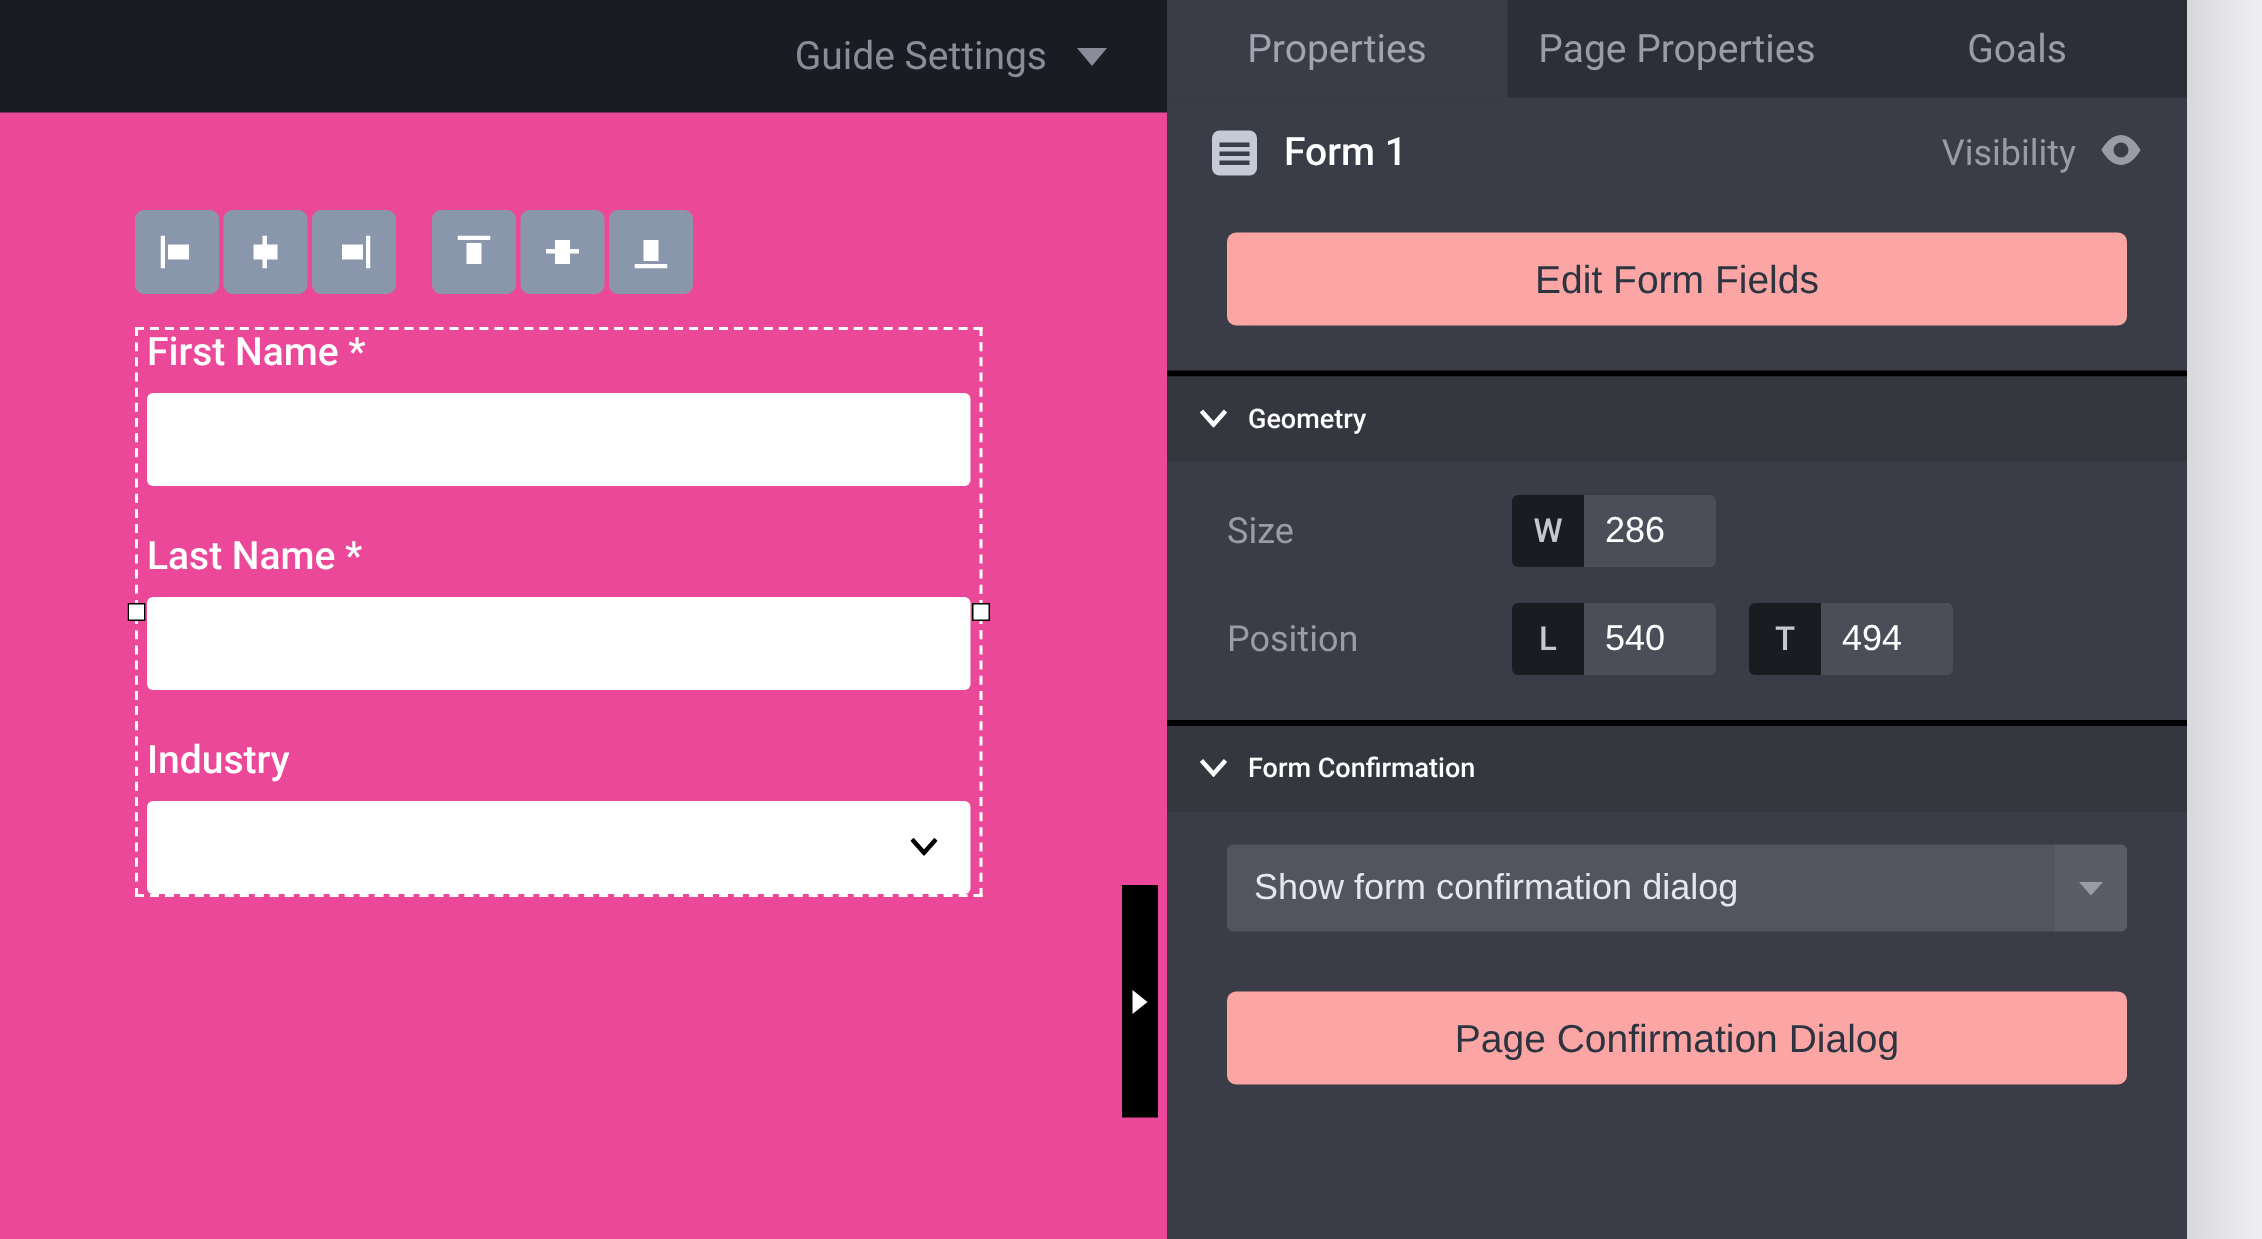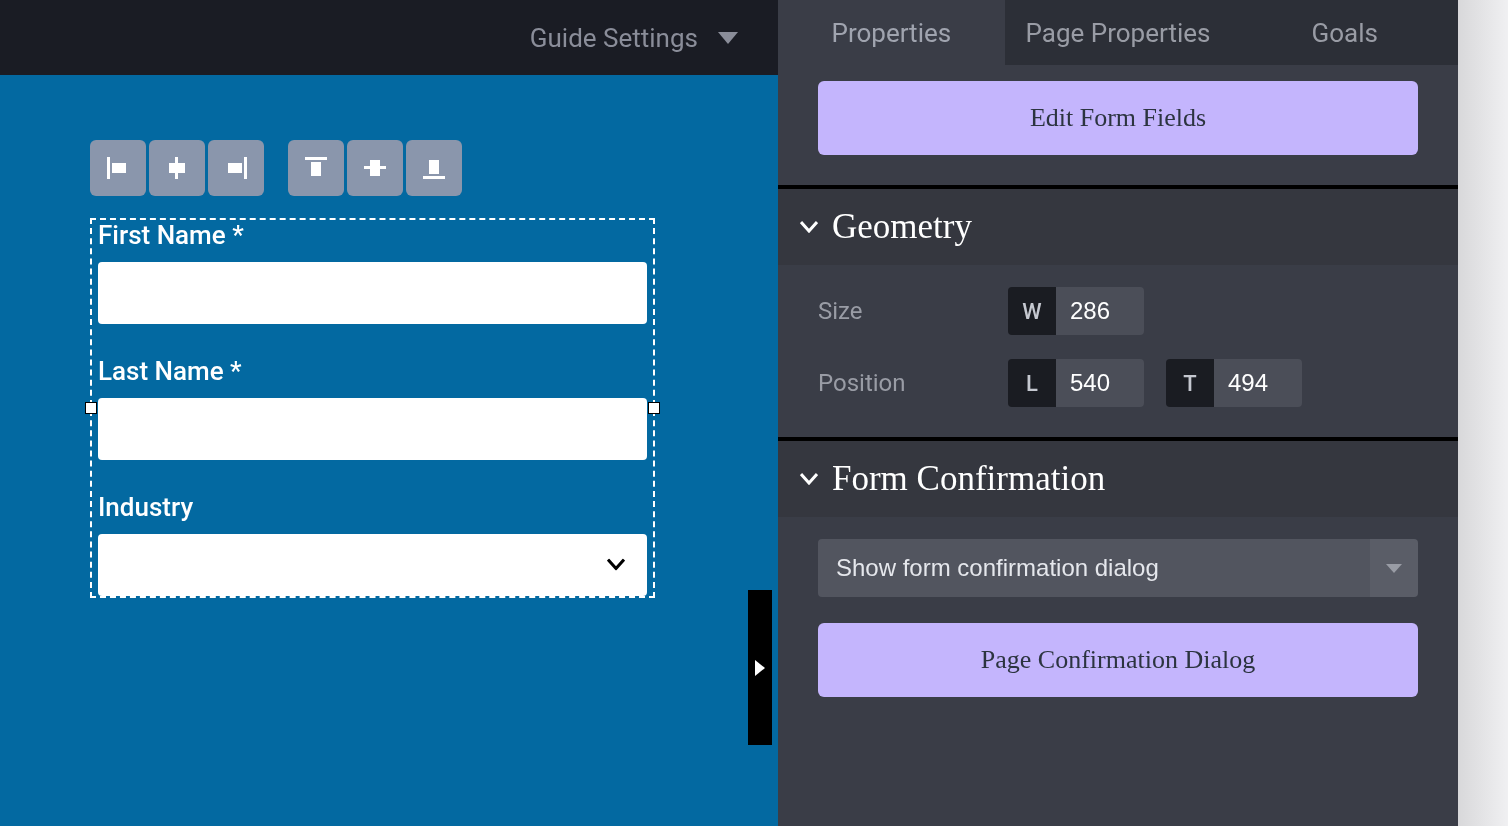--- a/index.html
+++ b/index.html
@@ -6,21 +6,21 @@
     body {
       font-family: -apple-system, BlinkMacSystemFont, 'Segoe UI', Roboto, sans-serif;
       background: #2c2f3a;
       width: 1508px;
       height: 826px;
       display: flex;
       overflow: hidden;
     }
     .left-panel {
       width: 778px;
-      background: #0369a1;
+      background: #ec4899;
       display: flex;
       flex-direction: column;
     }
     .header-bar {
       height: 75px;
       background: #1a1c24;
       display: flex;
       align-items: center;
       justify-content: flex-end;
       padding-right: 40px;
@@ -187,43 +187,42 @@
       display: flex;
       align-items: center;
       gap: 16px;
       color: #999ca5;
       font-size: 24px;
     }
     .eye-icon svg { fill: #999ca5; }
     .action-row { padding: 16px 40px 30px 40px; }
     .action-btn {
       width: 100%;
-      height: 74px;
-      background: #c4b5fd;
+      height: 62px;
+      background: #fca5a5;
       border: none;
       border-radius: 6px;
       color: #2c3440;
       font-size: 26px;
       font-weight: 500;
       cursor: pointer;
-      font-family: Liberation Serif, serif;
     }
     .section {
       border-top: 4px solid #000;
     }
     .section-header {
       display: flex;
       align-items: center;
       gap: 14px;
       padding: 18px 22px;
       background: #35373f;
       cursor: pointer;
     }
     .section-chevron svg { fill: #fff; }
-    .section-title { color: #fff; font-size: 35px; font-weight: 500; font-family: Liberation Serif, serif; }
+    .section-title { color: #fff; font-size: 18px; font-weight: 500; }
     .section-body { padding: 22px 40px; }
     .prop-row {
       display: flex;
       align-items: center;
       margin-bottom: 24px;
     }
     .prop-label {
       color: #999ca5;
       font-size: 24px;
       width: 190px;
@@ -253,21 +252,21 @@
       font-size: 24px;
       padding: 0 14px;
     }
     .conf-label {
       color: #999ca5;
       font-size: 24px;
       margin-bottom: 18px;
     }
     .conf-select-wrap {
       display: flex;
-      margin-bottom: 26px;
+      margin-bottom: 40px;
     }
     .conf-select {
       flex: 1;
       height: 58px;
       background: #52555f;
       border: none;
       color: #e5e7ec;
       font-size: 24px;
       padding: 0 18px;
       border-radius: 4px 0 0 4px;
@@ -382,20 +381,36 @@
 </div>
 
 <div class="right-panel">
   <div class="tabs">
     <div class="tab active">Properties</div>
     <div class="tab">Page Properties</div>
     <div class="tab">Goals</div>
   </div>
 
   <div class="panel-body">
+    <div class="element-header">
+      <div class="form-icon">
+        <div class="form-icon-line"></div>
+        <div class="form-icon-line"></div>
+        <div class="form-icon-line"></div>
+      </div>
+      <span class="element-title">Form 1</span>
+      <div class="visibility-group">
+        <span>Visibility</span>
+        <span class="eye-icon">
+          <svg width="28" height="20" viewBox="0 0 28 20">
+              <path d="M14 0 C6 0 1 10 1 10 s5 10 13 10 s13-10 13-10 S22 0 14 0 Z M14 15 a5 5 0 1 1 0-10 a5 5 0 0 1 0 10 Z"></path>
+            </svg>
+        </span>
+      </div>
+    </div>
 
     <div class="action-row">
       <button class="action-btn">Edit Form Fields</button>
     </div>
 
     <div class="section">
       <div class="section-header">
         <span class="section-chevron">
           <svg width="18" height="12" viewBox="0 0 18 12">
               <path d="M1 1 L9 10 L17 1" stroke="#fff" stroke-width="3" fill="none"></path>

